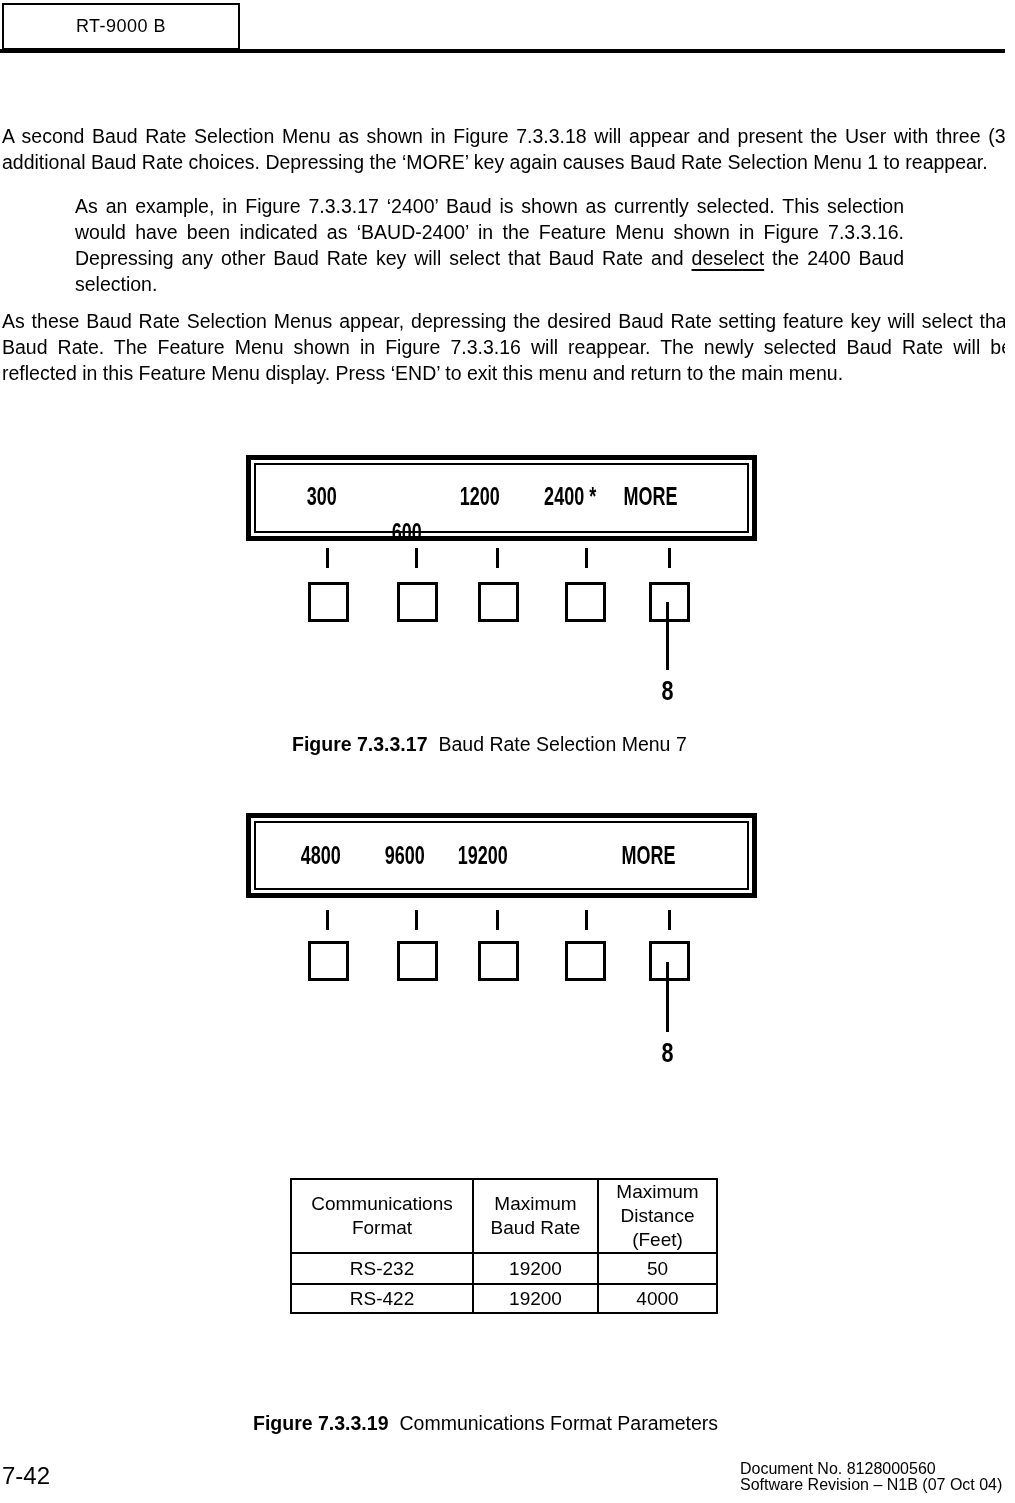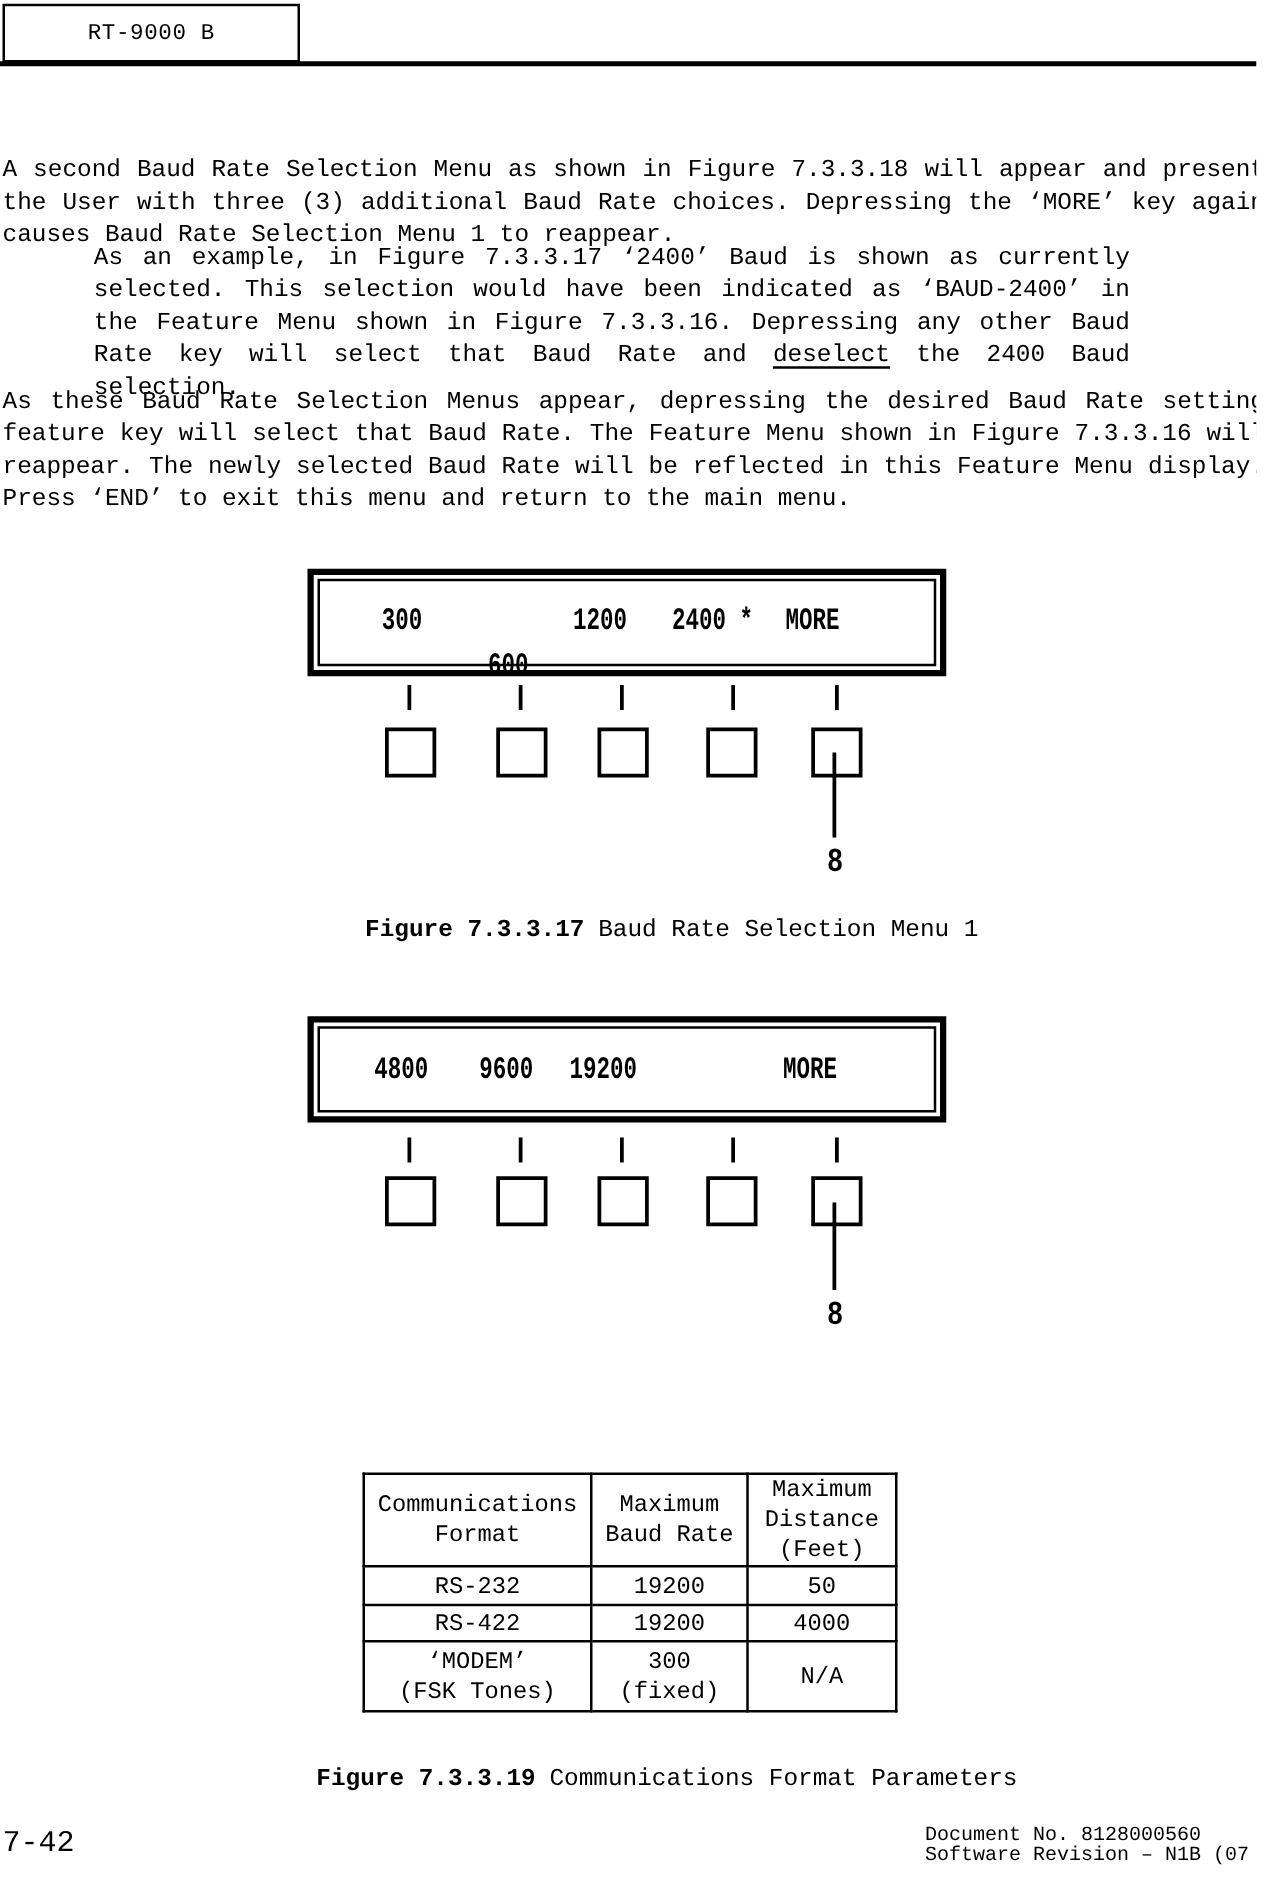--- a/index.html
+++ b/index.html
@@ -2,21 +2,21 @@
 <html><head>
 <meta charset="utf-8">
 <style>
   html, body { margin: 0; padding: 0; background: #ffffff; }
   .page {
     position: relative;
     width: 1005px;
     height: 1503px;
     background: #ffffff;
     color: #000000;
-    font-family: Liberation Mono, monospace;
+    font-family: Liberation Sans, sans-serif;
     overflow: hidden;
   }
   
   .header-box {
     position: absolute; left: 2px; top: 3px;
     width: 234px; height: 43px;
     border: 2px solid #000;
     display: flex; align-items: center; justify-content: center;
     font-size: 18px; letter-spacing: 0.5px;
   }
@@ -119,21 +119,21 @@
   <div class="tick" style="left:585px;top:548px;"></div>
   <div class="tick" style="left:668px;top:548px;"></div>
   <div class="key" style="left:308px;top:582px;"></div>
   <div class="key" style="left:397px;top:582px;"></div>
   <div class="key" style="left:478px;top:582px;"></div>
   <div class="key" style="left:565px;top:582px;"></div>
   <div class="key" style="left:649px;top:582px;"></div>
   <div class="pline" style="left:666px;top:602px;height:68px;"></div>
   <div class="plabel" style="left:668px;top:676px;"><span class="cond8">8</span></div>
   <div class="caption" style="left:292px;top:733px;">
-    <span class="num">Figure 7.3.3.17</span><span class="txt">Baud Rate Selection Menu 1</span>
+    <span class="num">Figure 7.3.3.17</span><span class="txt">Baud Rate Selection Menu 7</span>
   </div>
 
   <div class="lcd" style="top:813px;height:85px;">
     <div class="lcd-outer"></div>
     <div class="lcd-inner"></div>
     <span class="lcd-item" style="left:75px;top:28px;"><span class="cond">4800</span></span>
     <span class="lcd-item" style="left:159px;top:28px;"><span class="cond">9600</span></span>
     <span class="lcd-item" style="left:237px;top:28px;"><span class="cond">19200</span></span>
     <span class="lcd-item" style="left:402px;top:28px;"><span class="cond">MORE</span></span>
   </div>
@@ -164,27 +164,20 @@
     <tr class="row-1">
       <td>RS-232</td>
       <td>19200</td>
       <td>50</td>
     </tr>
     <tr class="row-2">
       <td>RS-422</td>
       <td>19200</td>
       <td>4000</td>
     </tr>
-    <tr class="row-3">
-      <td>‘MODEM’
-(FSK Tones)</td>
-      <td>300
-(fixed)</td>
-      <td>N/A</td>
-    </tr>
   </tbody>
     </table>
   <div class="caption" style="left:253px;top:1412px;">
     <span class="num">Figure 7.3.3.19</span><span class="txt">Communications Format Parameters</span>
   </div>
 
   <div class="footer-page">7-42</div>
   <div class="footer-right">
     <div>Document No. 8128000560</div>
     <div>Software Revision – N1B (07 Oct 04)</div>

